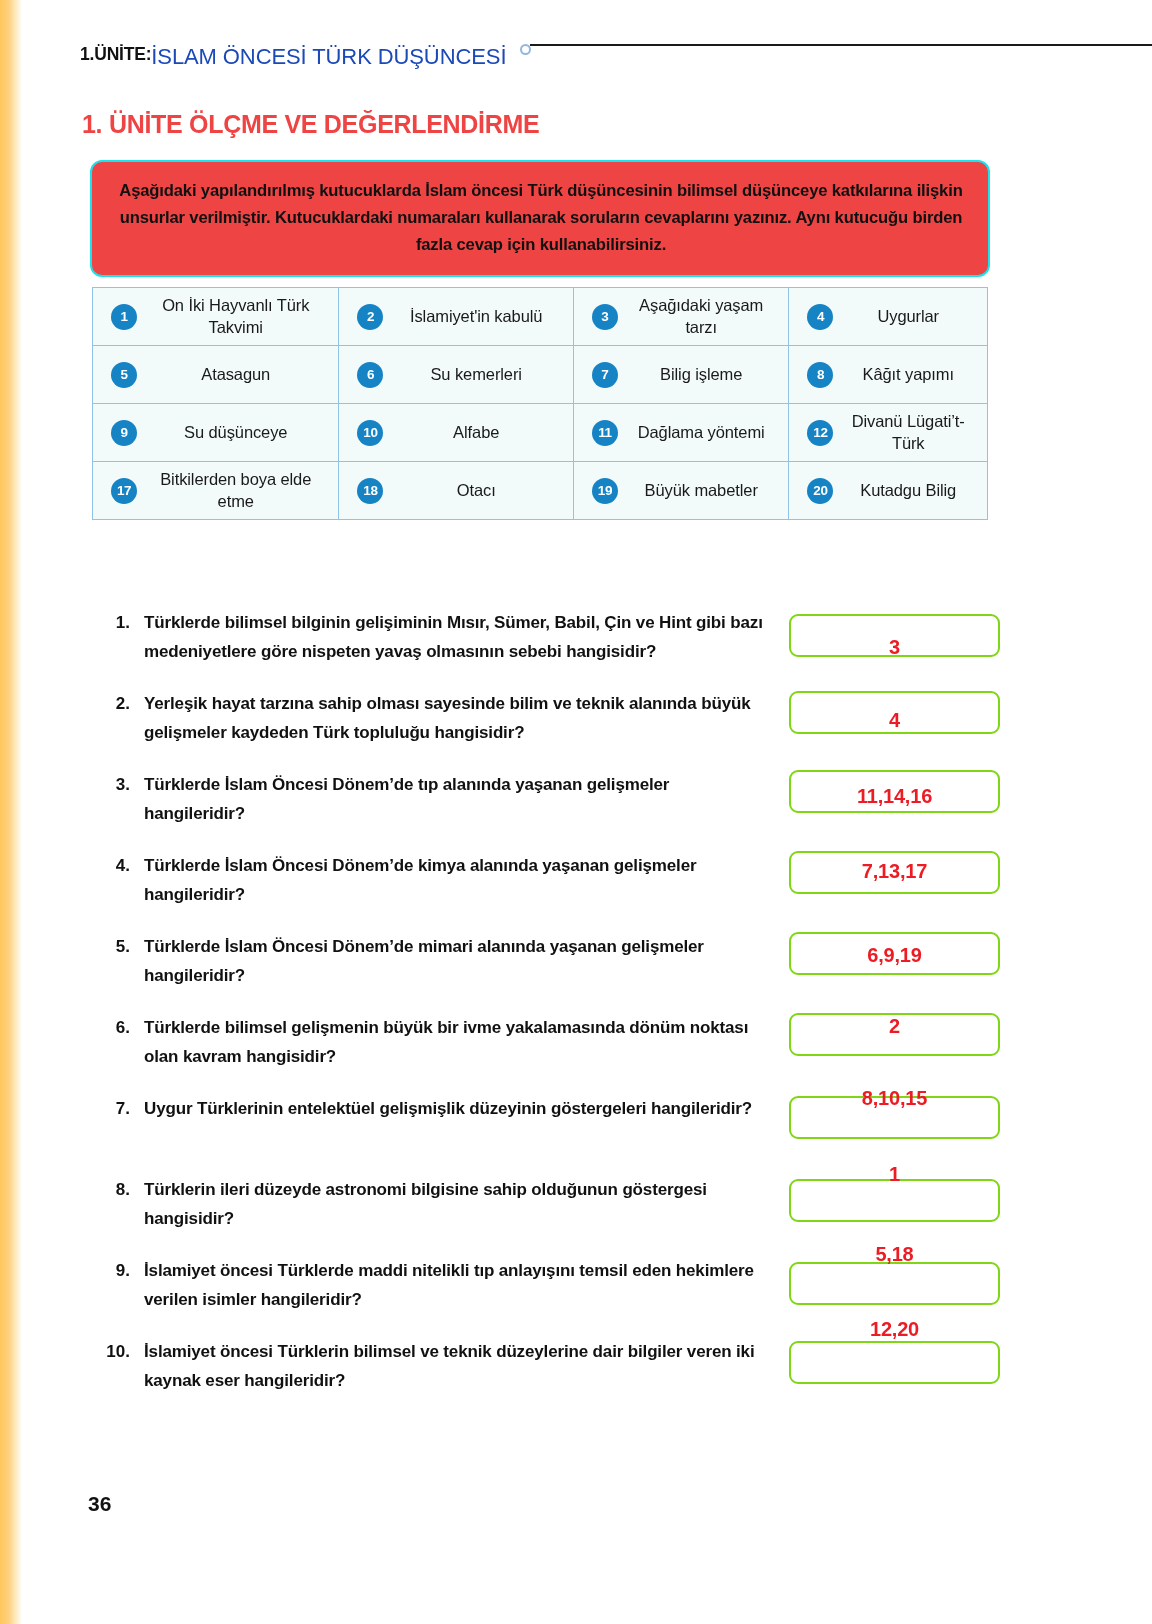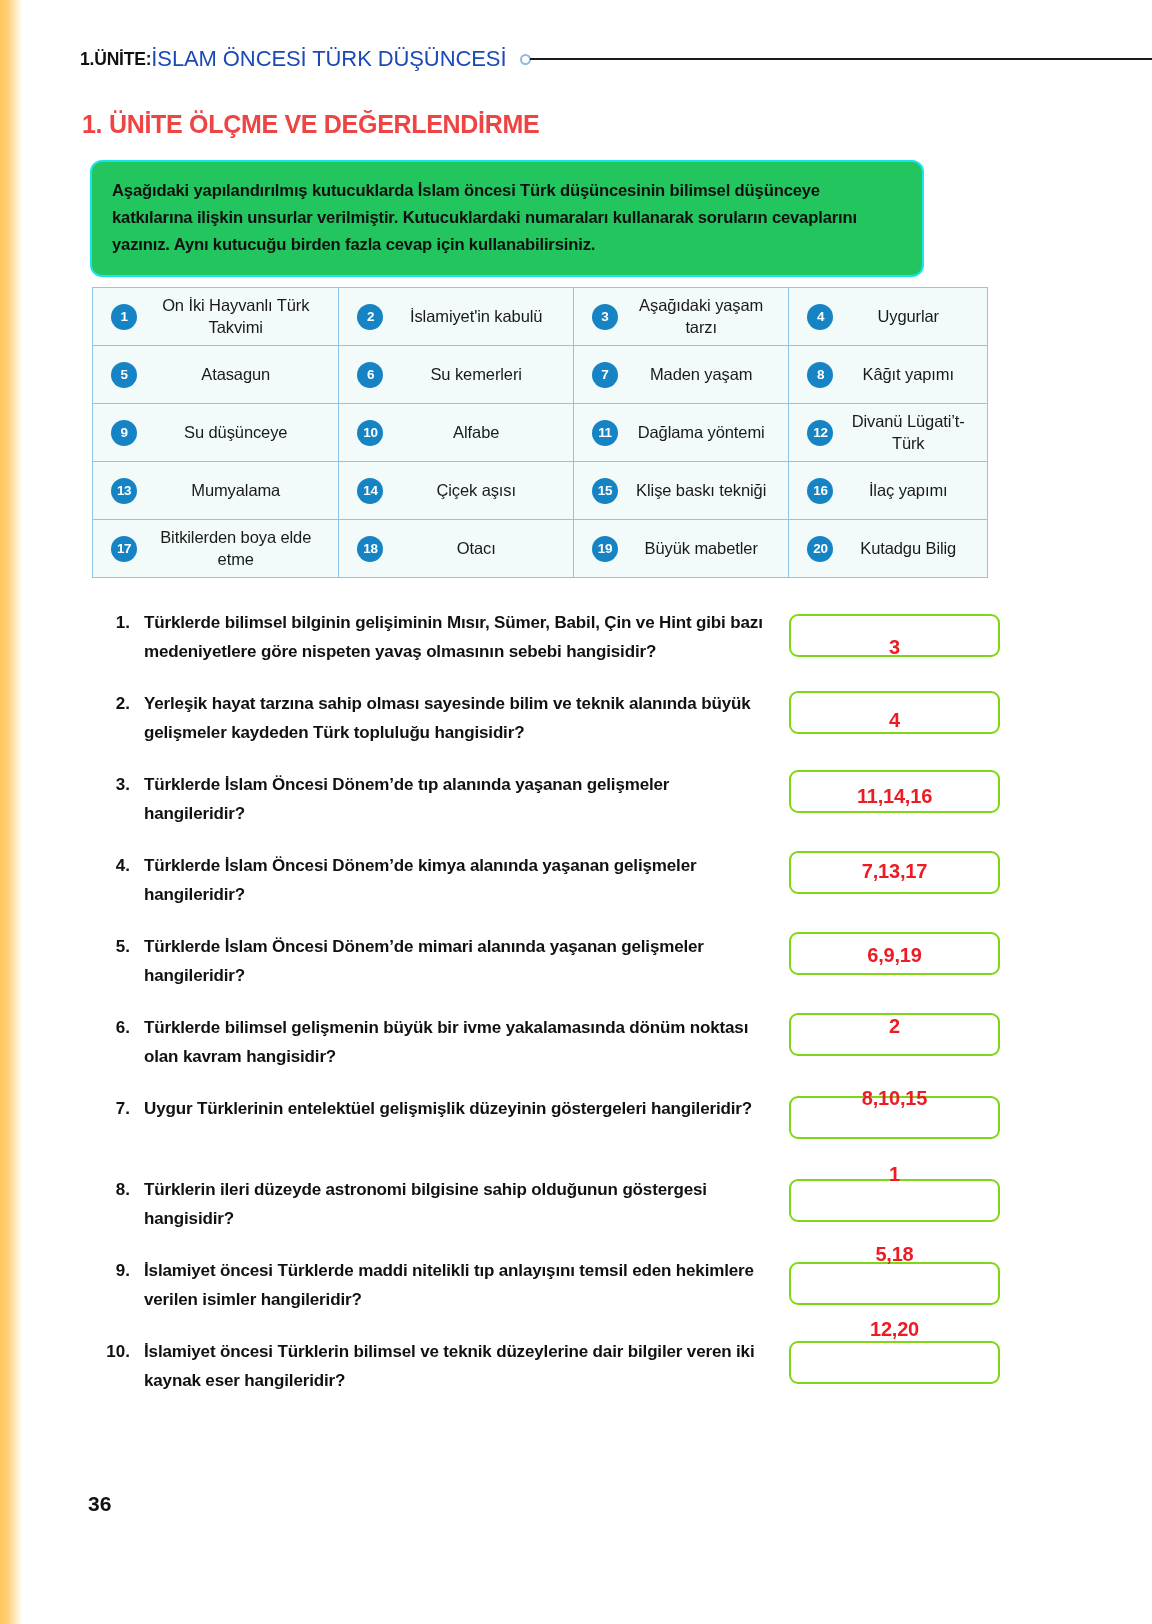--- a/index.html
+++ b/index.html
@@ -27,21 +27,20 @@
     background: linear-gradient(to right, #FFC65C 0%, #FFD display 30%, #FFD88A 45%, #FFF3DA 78%, #ffffff 100%);
     background: linear-gradient(to right, #FFC65C 0%, #FFD180 40%, #FFEDC8 75%, #ffffff 100%);
   }
 
   
   #runhead {
     position: absolute;
     left: 80px; top: 44px;
     width: 1040px; height: 30px;
     display: flex;
-    align-items: center;
   }
   .rh-unit {
     font-size: 17.5px;
     font-weight: bold;
     color: #111111;
     letter-spacing: -0.2px;
     white-space: nowrap;
   }
   .rh-title {
     font-size: 22px;
@@ -74,25 +73,26 @@
     font-size: 25px;
     font-weight: bold;
     color: #ef4444;
     letter-spacing: -0.3px;
   }
 
   
   #instruction {
     position: absolute;
     left: 90px; top: 160px;
-    width: 834px;
+    width: 900px;
     border: 2.5px solid #19E3EC;
     border-radius: 12px;
-    background: #22c55e;
+    background: #ef4444;
     padding: 16px 18px 16px 20px;
+    text-align: center;
   }
   #instruction p {
     font-size: 16.6px;
     font-weight: bold;
     line-height: 1.62;
     color: #111111;
     letter-spacing: -0.15px;
   }
 
   
@@ -256,21 +256,21 @@
         <div class="cell c1">
           <span class="badge">5</span>
           <span class="cell-label">Atasagun</span>
         </div>
         <div class="cell c2">
           <span class="badge">6</span>
           <span class="cell-label">Su kemerleri</span>
         </div>
         <div class="cell c3">
           <span class="badge">7</span>
-          <span class="cell-label">Maden yaşam</span>
+          <span class="cell-label">Bilig işleme</span>
         </div>
         <div class="cell c4">
           <span class="badge">8</span>
           <span class="cell-label">Kâğıt yapımı</span>
         </div>
       </div>
       <div class="grid-row">
         <div class="cell c1">
           <span class="badge">9</span>
           <span class="cell-label">Su düşünceye</span>
@@ -283,38 +283,20 @@
           <span class="badge">11</span>
           <span class="cell-label">Dağlama yöntemi</span>
         </div>
         <div class="cell c4">
           <span class="badge">12</span>
           <span class="cell-label">Divanü Lügati’t-Türk</span>
         </div>
       </div>
       <div class="grid-row">
         <div class="cell c1">
-          <span class="badge">13</span>
-          <span class="cell-label">Mumyalama</span>
-        </div>
-        <div class="cell c2">
-          <span class="badge">14</span>
-          <span class="cell-label">Çiçek aşısı</span>
-        </div>
-        <div class="cell c3">
-          <span class="badge">15</span>
-          <span class="cell-label">Klişe baskı tekniği</span>
-        </div>
-        <div class="cell c4">
-          <span class="badge">16</span>
-          <span class="cell-label">İlaç yapımı</span>
-        </div>
-      </div>
-      <div class="grid-row">
-        <div class="cell c1">
           <span class="badge">17</span>
           <span class="cell-label">Bitkilerden boya elde etme</span>
         </div>
         <div class="cell c2">
           <span class="badge">18</span>
           <span class="cell-label">Otacı</span>
         </div>
         <div class="cell c3">
           <span class="badge">19</span>
           <span class="cell-label">Büyük mabetler</span>

